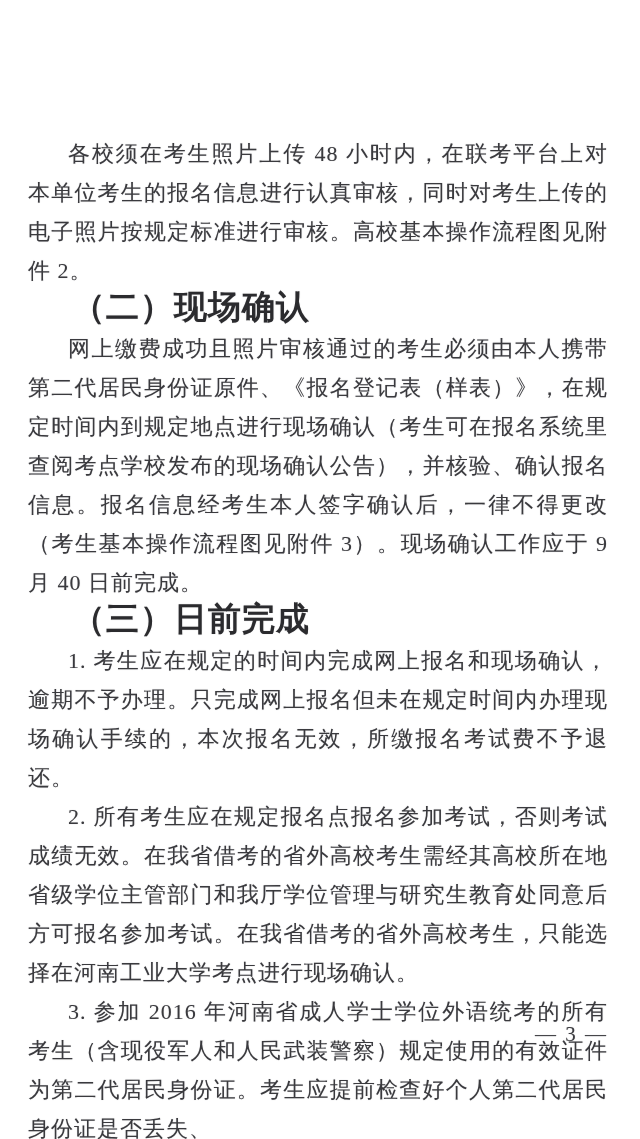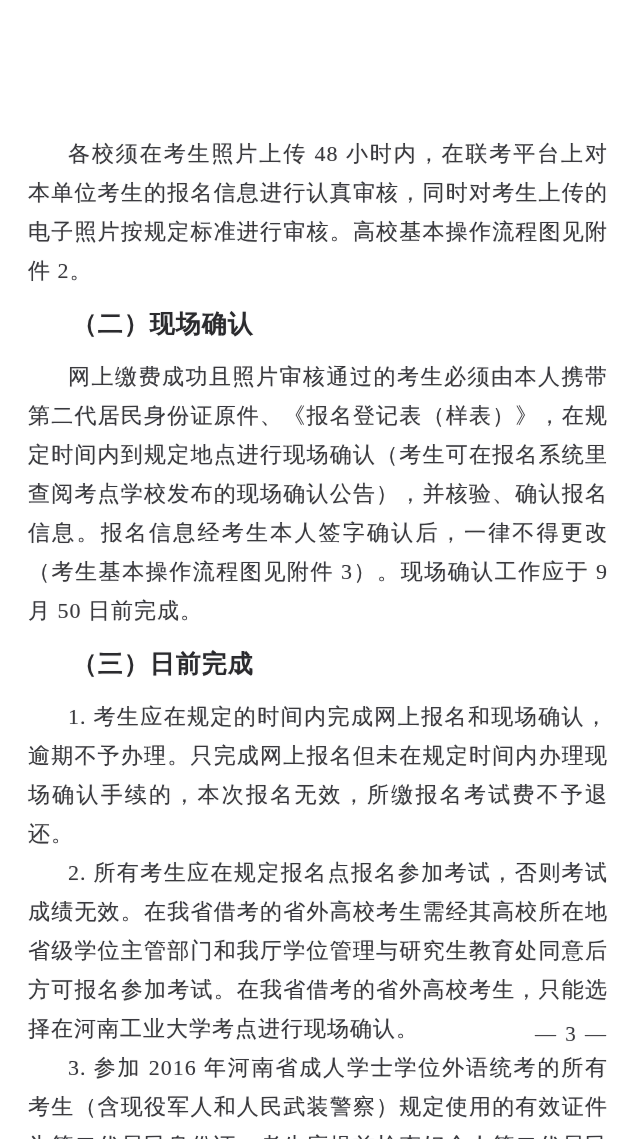--- a/index.html
+++ b/index.html
@@ -27,29 +27,29 @@
     color: #3a3a3e;
     text-align: justify;
     text-justify: inter-character;
     letter-spacing: 1px;
     text-indent: 40px;
     text-shadow: 0 0 1px rgba(80,80,85,0.35);
     font-family: "Liberation Serif", "DejaVu Serif", serif;
   }
 
   .heading {
-    font-size: 25px;
+    font-size: 33px;
     line-height: 39px;
     font-weight: 700;
     color: #2b2b2e;
     text-indent: 44px;
     letter-spacing: 1px;
-    margin: 14px 0;
+    margin: 0 0;
     text-shadow: 0 0 1px rgba(50,50,55,0.3);
-    font-family: Liberation Sans, sans-serif;
+    font-family: Liberation Mono, monospace;
   }
 
   .page-number {
     position: absolute;
     top: 1022px;
     right: 32px;
     font-size: 21px;
     line-height: 24px;
     color: #3c3c40;
     letter-spacing: 2px;
@@ -57,21 +57,21 @@
     font-family: "Liberation Serif", "DejaVu Serif", serif;
   }
 </style>
 </head>
 <body>
 
 <div class="page">
   <div class="content">
     <p class="para">各校须在考生照片上传 48 小时内，在联考平台上对本单位考生的报名信息进行认真审核，同时对考生上传的电子照片按规定标准进行审核。高校基本操作流程图见附件 2。</p>
     <h3 class="heading">（二）现场确认</h3>
-    <p class="para">网上缴费成功且照片审核通过的考生必须由本人携带第二代居民身份证原件、《报名登记表（样表）》，在规定时间内到规定地点进行现场确认（考生可在报名系统里查阅考点学校发布的现场确认公告），并核验、确认报名信息。报名信息经考生本人签字确认后，一律不得更改（考生基本操作流程图见附件 3）。现场确认工作应于 9 月 50 日前完成。</p>
+    <p class="para">网上缴费成功且照片审核通过的考生必须由本人携带第二代居民身份证原件、《报名登记表（样表）》，在规定时间内到规定地点进行现场确认（考生可在报名系统里查阅考点学校发布的现场确认公告），并核验、确认报名信息。报名信息经考生本人签字确认后，一律不得更改（考生基本操作流程图见附件 3）。现场确认工作应于 9 月 40 日前完成。</p>
     <h3 class="heading">（三）日前完成</h3>
     <p class="para">1. 考生应在规定的时间内完成网上报名和现场确认，逾期不予办理。只完成网上报名但未在规定时间内办理现场确认手续的，本次报名无效，所缴报名考试费不予退还。</p>
     <p class="para">2. 所有考生应在规定报名点报名参加考试，否则考试成绩无效。在我省借考的省外高校考生需经其高校所在地省级学位主管部门和我厅学位管理与研究生教育处同意后方可报名参加考试。在我省借考的省外高校考生，只能选择在河南工业大学考点进行现场确认。</p>
     <p class="para">3. 参加 2016 年河南省成人学士学位外语统考的所有考生（含现役军人和人民武装警察）规定使用的有效证件为第二代居民身份证。考生应提前检查好个人第二代居民身份证是否丢失、</p>
   </div>
 
   <div class="page-number">— 3 —</div>
 </div>
 
 </body></html>

